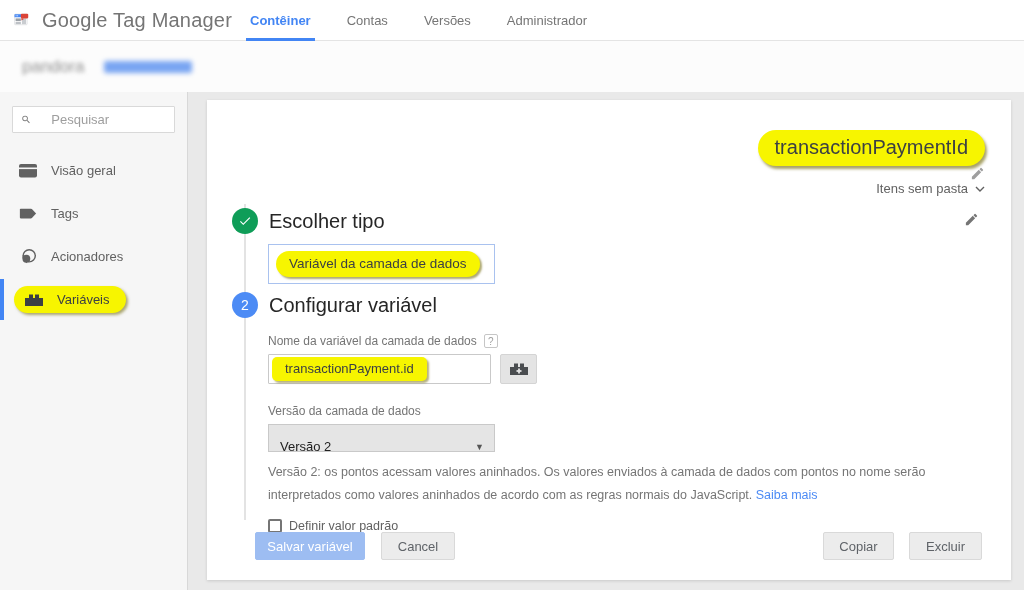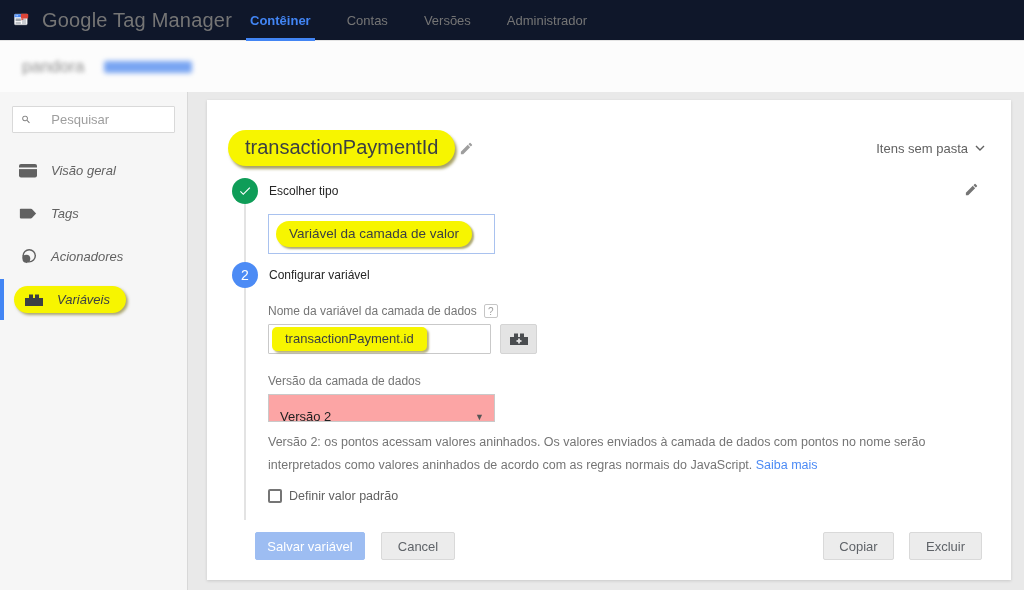--- a/index.html
+++ b/index.html
@@ -1,20 +1,20 @@
 <!DOCTYPE html>
 <html><head>
 <meta charset="utf-8">
 <style>
   * { margin:0; padding:0; box-sizing:border-box; }
   html,body { width:1024px; height:590px; }
   body { font-family:"Liberation Sans", sans-serif; background:#e9e9e9; overflow:hidden; position:relative; }
 
   
-  .header { height:41px; background:#0f172a; border-bottom:1px solid #e4e4e4; display:flex; }
+  .header { height:41px; background:#ffffff; border-bottom:1px solid #e4e4e4; display:flex; }
   .logo-area { display:flex; align-items:center; padding-left:14px; width:232px; }
   .logo-icon { width:36px; height:28px; margin-right:9px; }
   .logo-text { font-size:20px; color:#757575; letter-spacing:.2px; white-space:nowrap; }
   .nav { display:flex; height:41px; }
   .nav-item { padding:0 18px; font-size:13px; color:#757575; line-height:41px; position:relative; cursor:pointer; white-space:nowrap; }
   .nav-item.active { color:#4285F4; font-weight:bold; }
   .nav-item.active::after { content:""; position:absolute; left:14px; right:14px; bottom:0; height:3px; background:#4285F4; }
 
   
   .subheader { height:51px; background:#fcfcfc; display:flex; align-items:center; padding-left:22px; }
@@ -22,58 +22,58 @@
   .blur-id { width:88px; height:12px; background:#79a5f2; border-radius:2px; filter:blur(2.6px); margin-left:20px; }
 
   
   .content { display:flex; height:498px; }
   .sidebar { width:188px; background:#f6f6f6; border-right:1px solid #d8d8d8; }
   .search-box { margin:14px 12px 0 12px; height:27px; background:#fff; border:1px solid #d9d9d9; border-radius:1px; display:flex; align-items:center; padding:0 8px; gap:20px; }
   .search-box input { border:none; outline:none; background:transparent; font-size:13px; color:#616161; width:100%; font-family:"Liberation Sans",sans-serif; }
   .search-box input::placeholder { color:#9e9e9e; }
   .side-items { margin-top:16px; }
   .side-item { position:relative; height:43px; display:flex; align-items:center; padding-left:18px; cursor:pointer; }
-  .side-item .lbl { margin-left:13px; font-size:13px; color:#616161;font-style:italic; }
+  .side-item .lbl { margin-left:13px; font-size:13px; color:#616161; }
   .side-item .ic { width:20px; display:flex; justify-content:center; }
   .side-item.active::before { content:""; position:absolute; left:0; top:1px; bottom:1px; width:4px; background:#4285F4; }
   .hl-wrap { display:flex; align-items:center; background:#f7f500; border-radius:16px; padding:6px 16px 6px 10px; margin-left:-4px; box-shadow:2px 2px 3px rgba(110,100,0,.55); }
   .hl-wrap .lbl { color:#3c4043; }
 
   .main { flex:1; position:relative; }
   .card { position:absolute; left:19px; top:8px; width:804px; height:480px; background:#fff; box-shadow:0 1px 3px rgba(0,0,0,.14); }
 
   .rail { position:absolute; left:37px; top:104px; height:316px; width:2px; background:#e3e3e3; }
 
-  .title-row { display:flex; align-items:center; padding:30px 26px 0 21px; }
+  .title-row { display:flex; align-items:flex-end; padding:30px 26px 0 21px;flex-direction:column; }
   .title-pill { font-size:20px; color:#3c4043; background:#f7f500; padding:6px 17px 7px; border-radius:19px; box-shadow:2px 3px 3px rgba(110,100,0,.6); }
   .title-edit { margin-left:4px; cursor:pointer; display:flex; }
   .spacer { flex:1; }
   .folder-dd { display:flex; align-items:center; gap:7px; font-size:13px; color:#616161; cursor:pointer; }
 
   .step-row { position:relative; z-index:1; display:flex; align-items:center; padding-left:25px; }
   .step1 { margin-top:12px; }
   .step2 { margin-top:8px; }
   .circle { width:26px; height:26px; border-radius:50%; display:flex; align-items:center; justify-content:center; flex:none; }
   .circle.green { background:#0F9D58; }
   .circle.blue { background:#4C8BF5; color:#fff; font-size:14px; }
-  .step-title { margin-left:11px; font-size:12px; color:#262626;text-align:center; }
+  .step-title { margin-left:11px; font-size:20px; color:#262626;text-align:center; }
   .step-edit { position:absolute; right:32px; top:4px; cursor:pointer; }
 
   .type-box { margin:10px 0 0 61px; width:227px; height:40px; border:1px solid #a9c2ef; display:flex; align-items:center; padding-left:7px; }
   .pill-sm { background:#f7f500; padding:5px 13px 6px; border-radius:14px; font-size:13.5px; color:#3c4043; box-shadow:2px 2px 2px rgba(110,100,0,.55); white-space:nowrap; }
 
   .form { margin-left:61px; }
   .field-label { display:flex; align-items:center; gap:7px; margin-top:16px; font-size:12px; color:#757575; }
   .help { width:14px; height:14px; border:1px solid #c6c6c6; border-radius:2px; font-size:10px; color:#9e9e9e; display:flex; align-items:center; justify-content:center; cursor:pointer; }
   .input-row { display:flex; align-items:center; gap:9px; margin-top:6px; }
   .text-input { width:223px; height:30px; border:1px solid #c9c9c9; border-radius:1px; background:#fff; display:flex; align-items:center; padding-left:3px; cursor:text; }
   .pill-xs { background:#f7f500; padding:4px 13px 5px; border-radius:5px; font-size:13px; color:#3c4043; box-shadow:2px 2px 2px rgba(110,100,0,.5); white-space:nowrap; }
   .picker-btn { width:37px; height:30px; background:#e4e4e4; border:1px solid #d4d4d4; border-radius:2px; display:flex; align-items:center; justify-content:center; cursor:pointer; }
 
-  .select-box { width:227px; height:28px; border:1px solid #c9c9c9; background:#fca5a5; display:flex; align-items:center; justify-content:space-between; padding:17px 10px 0 11px; font-size:13px; color:#212121; margin-top:6px; cursor:pointer; }
+  .select-box { width:227px; height:28px; border:1px solid #c9c9c9; background:#e5e5e5; display:flex; align-items:center; justify-content:space-between; padding:17px 10px 0 11px; font-size:13px; color:#212121; margin-top:6px; cursor:pointer; }
   .sel-arrow { font-size:9px; color:#555; }
 
   .desc { margin-top:9px; width:708px; font-size:12.5px; color:#757575; line-height:23px; }
   .link { color:#4C8BF5; cursor:pointer; }
 
   .check-row { display:flex; align-items:center; gap:7px; margin-top:12px; cursor:pointer; }
   .checkbox { width:14px; height:14px; border:2px solid #757575; border-radius:2px; background:#fff; }
   .check-label { font-size:12.5px; color:#616161; }
 
   .footer { position:absolute; left:48px; right:29px; bottom:20px; display:flex; align-items:center; }
@@ -192,21 +192,21 @@
             </svg>
         </div>
         <div class="step-title">Escolher tipo</div>
         <span class="step-edit">
           <svg width="15" height="15" viewBox="0 0 24 24">
               <path fill="#757575" d="M3 17.25V21h3.75L17.8 9.94l-3.75-3.75L3 17.25zM20.7 7.04a1 1 0 0 0 0-1.41l-2.34-2.34a1 1 0 0 0-1.41 0l-1.83 1.83 3.75 3.75 1.83-1.83z"></path>
             </svg>
         </span>
       </div>
       <div class="type-box">
-        <span class="pill-sm">Variável da camada de valor</span>
+        <span class="pill-sm">Variável da camada de dados</span>
       </div>
 
       <div class="step-row step2">
         <div class="circle blue">2</div>
         <div class="step-title">Configurar variável</div>
       </div>
 
       <div class="form">
         <div class="field-label">
           <span>Nome da variável da camada de dados</span>

